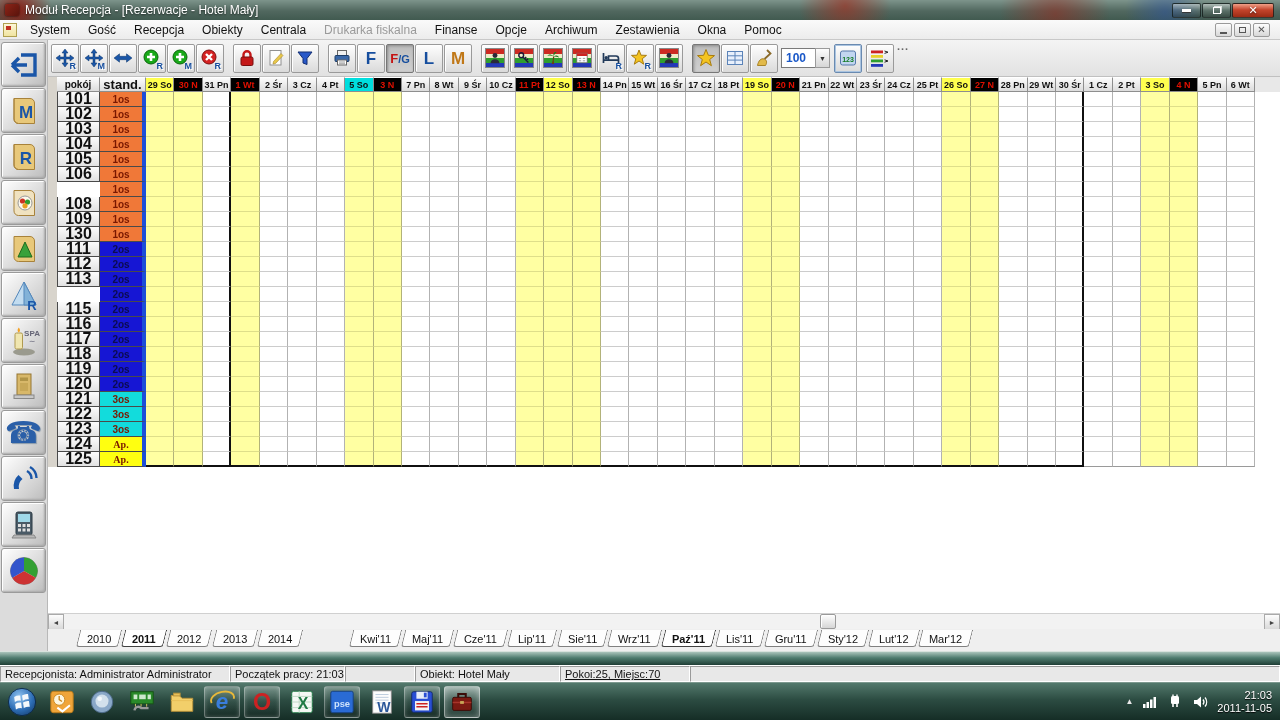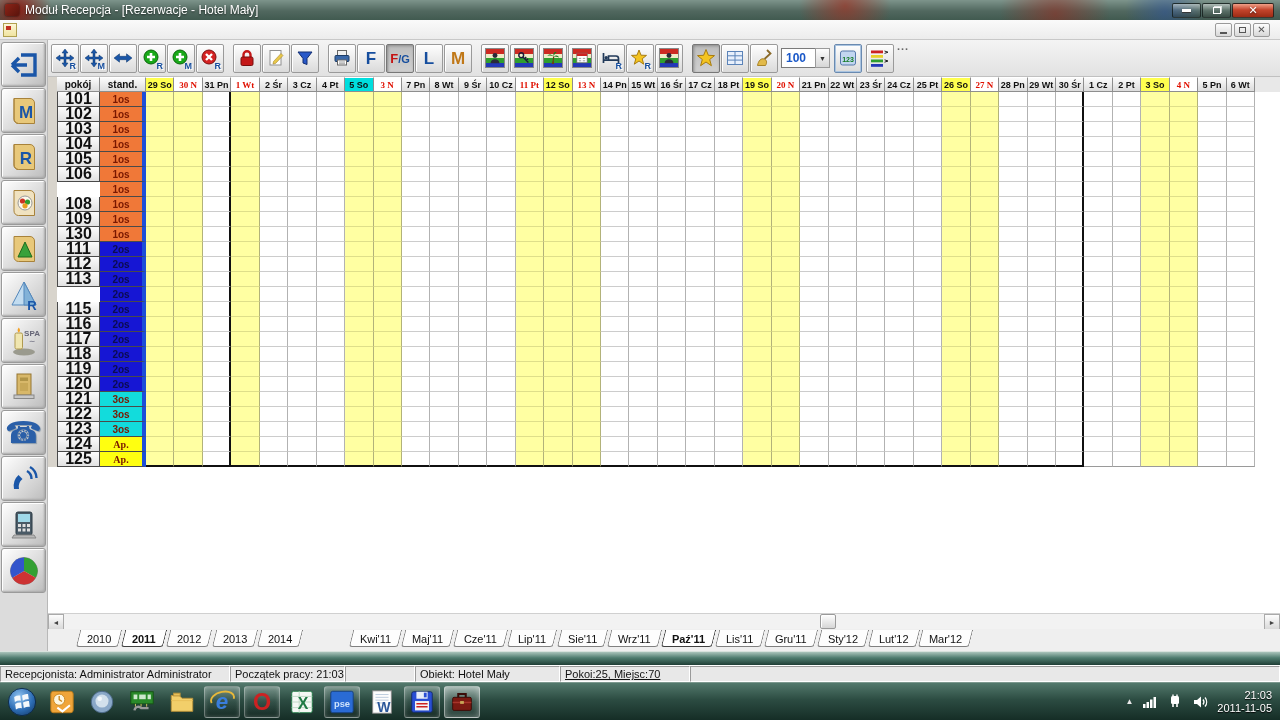--- a/index.html
+++ b/index.html
@@ -86,24 +86,24 @@
   
   .grid-wrap { background:#fff; }
   .grow { display:flex; height:15px; }
   .gutter { flex:0 0 9px; background:#d8d4cc; }
   .hd { height:15px; display:flex; align-items:center; justify-content:center;
     font-size:9px; font-weight:bold; color:#101010;
     background:linear-gradient(180deg,#fbfbfb,#dcdcdc); border-right:1px solid #8e8e8e; border-bottom:1px solid #8e8e8e;
     border-top:1px solid #fff; white-space:nowrap; overflow:hidden; }
   .ghead { background:#e8e8e8; }
   .c-pokoj { flex:0 0 43px; font-size:10px; }
-  .c-stand { flex:0 0 46px; font-size:10px; }
+  .c-stand { flex:0 0 46px; font-size:13px; }
   .dh { flex:0 0 28.45px; }
   .t-sa { background:#ffff4f; }
-  .t-su { background:#ffffff; color:#e01000;font-family:Liberation Serif, serif; }
+  .t-su { background:#000000; color:#e01000; }
   .t-today { background:#00dede; }
   .room { flex:0 0 43px; height:15px; display:flex; align-items:center; justify-content:center;
     font-size:16px; font-weight:bold; color:#101010; background:linear-gradient(180deg,#fcfcfc,#e2e2e2);
     border:1px solid #4a4a4a; border-top:none; }
   .room.hl { background:#f0abfc; color:#500000;margin-top:36px; }
   .std { flex:0 0 46px; height:15px; display:flex; align-items:center; justify-content:center;
     font-size:10px; font-weight:bold; border:1px solid #4a4a4a; border-top:none; border-left:none;
     border-right:4px solid #1d4ed8; }
   .os1 { background:#f07838; color:#7a1800; }
   .os2 { background:#1616d4; color:#0c0c50; }
@@ -174,20 +174,34 @@
           <div class="cap-rest-glyph"></div>
         </div>
       <div class="cap-btn close">
           <span class="cap-x-glyph">✕</span>
         </div>
     </div>
   </div>
 
   <div class="menubar">
     <div class="menu-form-icon"></div>
+    <div id="menu-items" style="display:flex;">
+        <div class="menu-item">System</div>
+        <div class="menu-item">Gość</div>
+        <div class="menu-item">Recepcja</div>
+        <div class="menu-item">Obiekty</div>
+        <div class="menu-item">Centrala</div>
+        <div class="menu-item disabled">Drukarka fiskalna</div>
+        <div class="menu-item">Finanse</div>
+        <div class="menu-item">Opcje</div>
+        <div class="menu-item">Archiwum</div>
+        <div class="menu-item">Zestawienia</div>
+        <div class="menu-item">Okna</div>
+        <div class="menu-item">Pomoc</div>
+      </div>
     <div class="mdi-btns">
       <div class="mdi-btn">
           <div class="mdi-min"></div>
         </div>
       <div class="mdi-btn">
           <div class="mdi-rest"></div>
         </div>
       <div class="mdi-btn">
           <span class="mdi-x">✕</span>
         </div>

